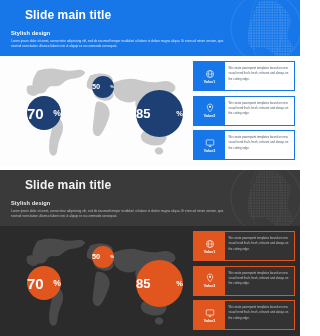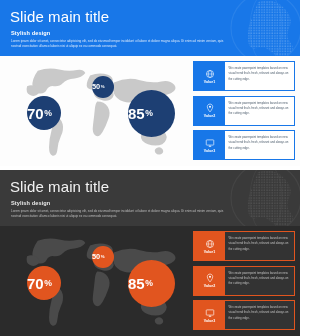--- a/index.html
+++ b/index.html
@@ -12,22 +12,22 @@
   .slide + .slide { margin-top:4px; }
 
   
   .header { position:relative; height:56px; overflow:hidden; }
   .header.light { background:#1877e8; }
   .header.dark  { background:#3a3a3a; }
 
   .globe { position:absolute; right:-6px; top:-12px; width:92px; height:82px;
            opacity:.55; pointer-events:none; }
 
-  .title { position:absolute; left:10px; top:8px; font-size:15px;
-           font-weight:normal; letter-spacing:.1px; color:#ffffff; }
+  .title { position:absolute; left:25px; top:8px; font-size:12px;
+           font-weight:bold; letter-spacing:.1px; color:#ffffff; }
   .title.dark { color:#f2f2f2; }
 
   .subtitle { position:absolute; left:11px; top:30px; font-size:5.6px;
               font-weight:bold; color:#ffffff; letter-spacing:.1px; }
   .subtitle.dark { color:#eaeaea; }
 
   .lead { position:absolute; left:11px; top:39px; width:215px;
           font-size:3.1px; line-height:1.75; color:#d9e8fb; }
   .lead.dark { color:#bdbdbd; }
 
@@ -35,26 +35,26 @@
   .body { position:relative; height:110px; }
   .body.light { background:#fdfdfd; }
   .body.dark  { background:#2b2b2b; }
 
   
   .map { position:absolute; left:6px; top:4px; width:180px; height:104px; }
   .map svg { width:100%; height:100%; display:block; }
 
   
   .bubble { position:absolute; border-radius:50%; display:flex;
-            align-items:center; justify-content:flex-start; color:#fff;
+            align-items:center; justify-content:space-between; color:#fff;
             font-weight:bold; line-height:1; }
   .bubble .pct { font-size:.58em; margin-left:.5px; font-weight:bold; }
   .bubble.b1 { width:34px; height:34px; left:27px; top:40px; font-size:15px; }
   .bubble.b2 { width:22px; height:22px; left:92px; top:20px; font-size:7.4px; }
-  .bubble.b3 { width:47px; height:47px; left:128px; top:34px; font-size:15px; }
+  .bubble.b3 { width:47px; height:47px; left:136px; top:34px; font-size:13px; }
   .light .bubble { background:#1d3f73; }
   .dark  .bubble { background:#e1551f; }
 
   
   .cards { position:absolute; right:5px; top:5px; width:102px;
            display:flex; flex-direction:column; gap:4.5px; }
   .card { display:flex; height:30px; }
   .light .card { background:#ffffff; border:.7px solid #1877e8; }
   .dark  .card { background:#333333; border:.7px solid #e1551f; }
 

